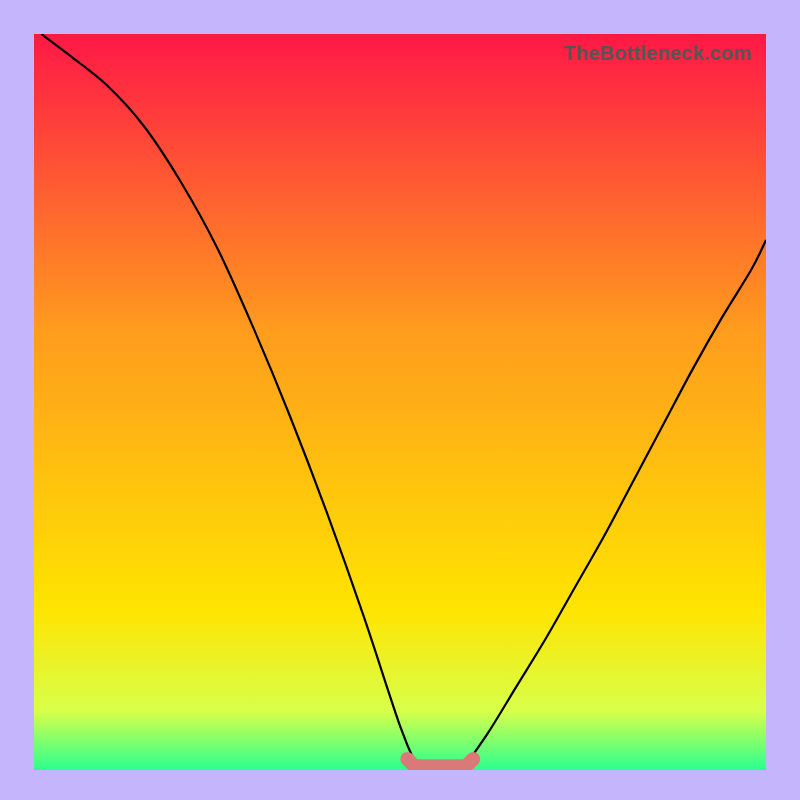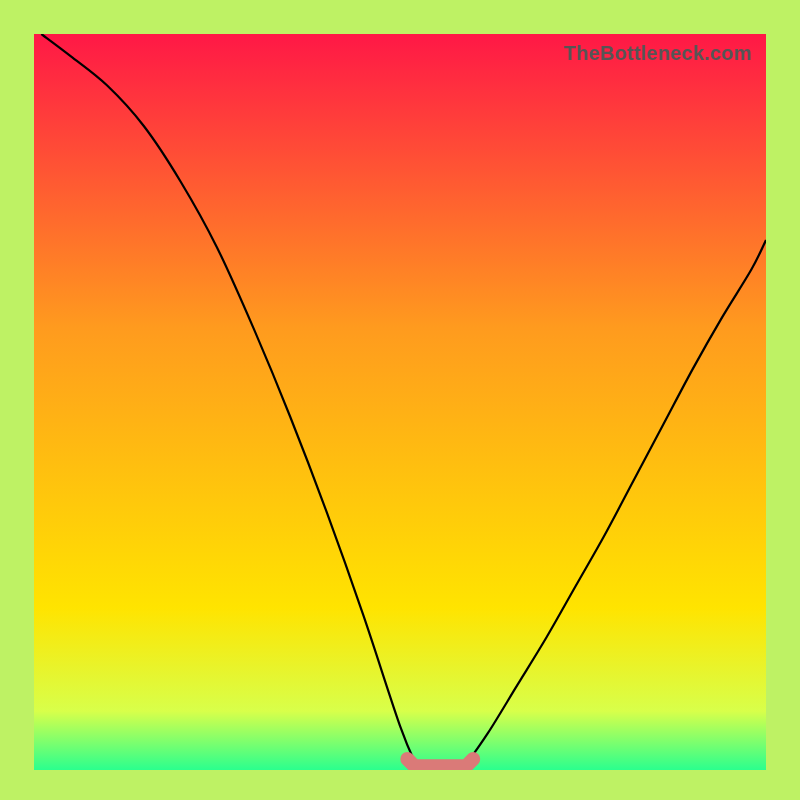--- a/index.html
+++ b/index.html
@@ -7,21 +7,21 @@
     padding: 0;
     width: 800px;
     height: 800px;
     overflow: hidden;
     font-family: Arial, Helvetica, sans-serif;
   }
   .stage {
     position: relative;
     width: 800px;
     height: 800px;
-    background: #bef264;
+    background: #c4b5fd;
   }
   .plot-area {
     position: absolute;
     left: 34px;
     top: 34px;
     width: 732px;
     height: 736px;
     overflow: hidden;
   }
   

